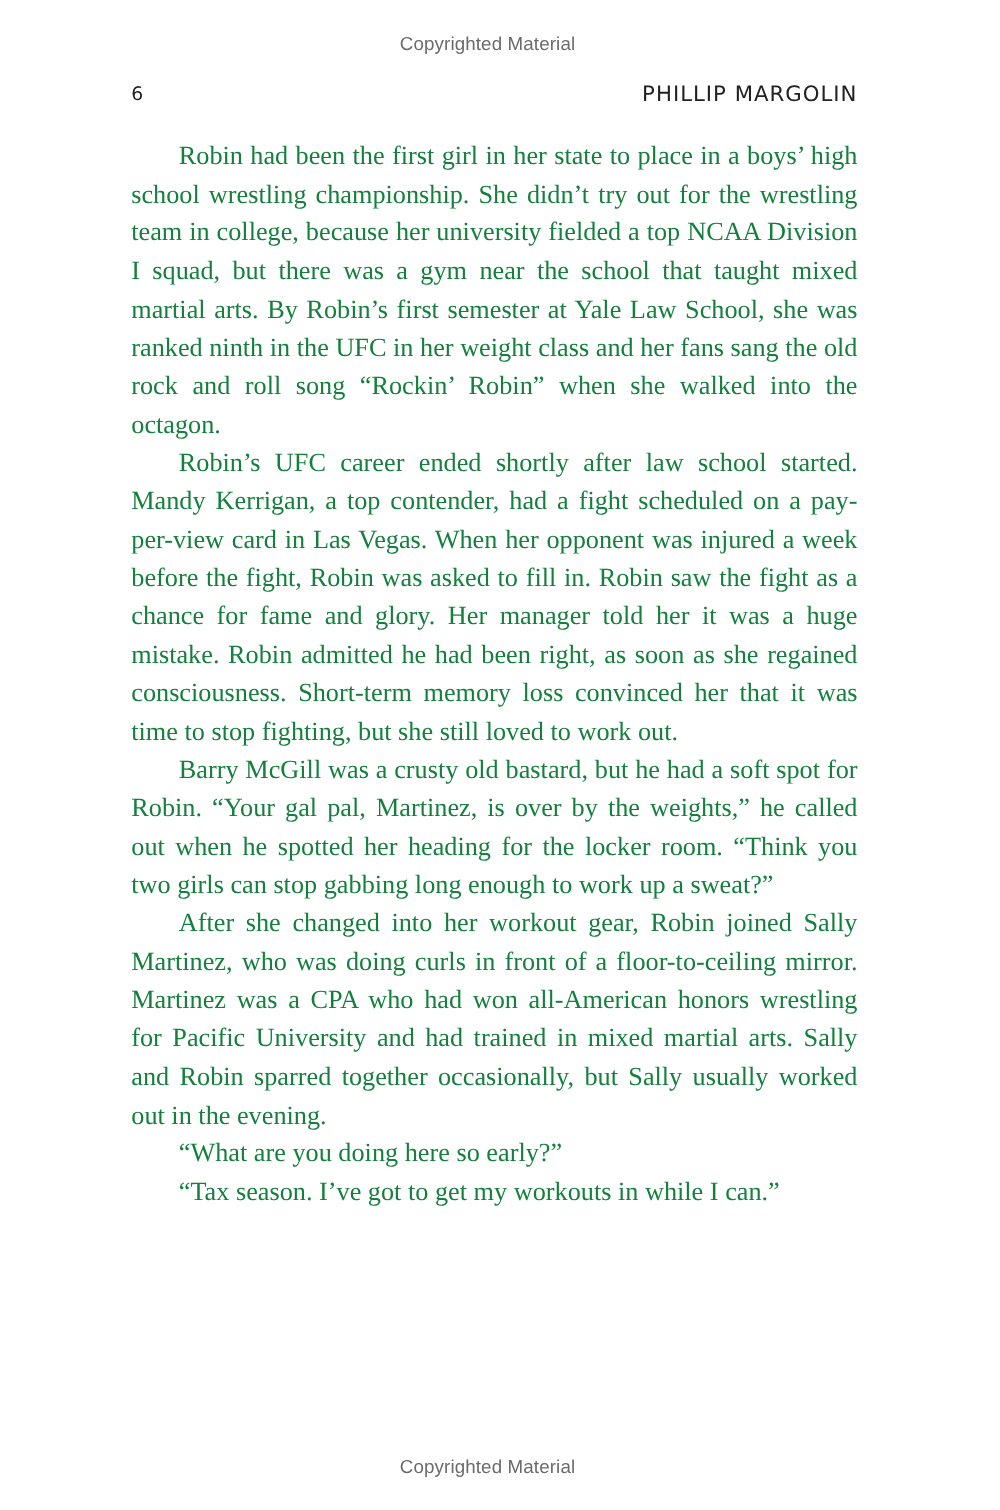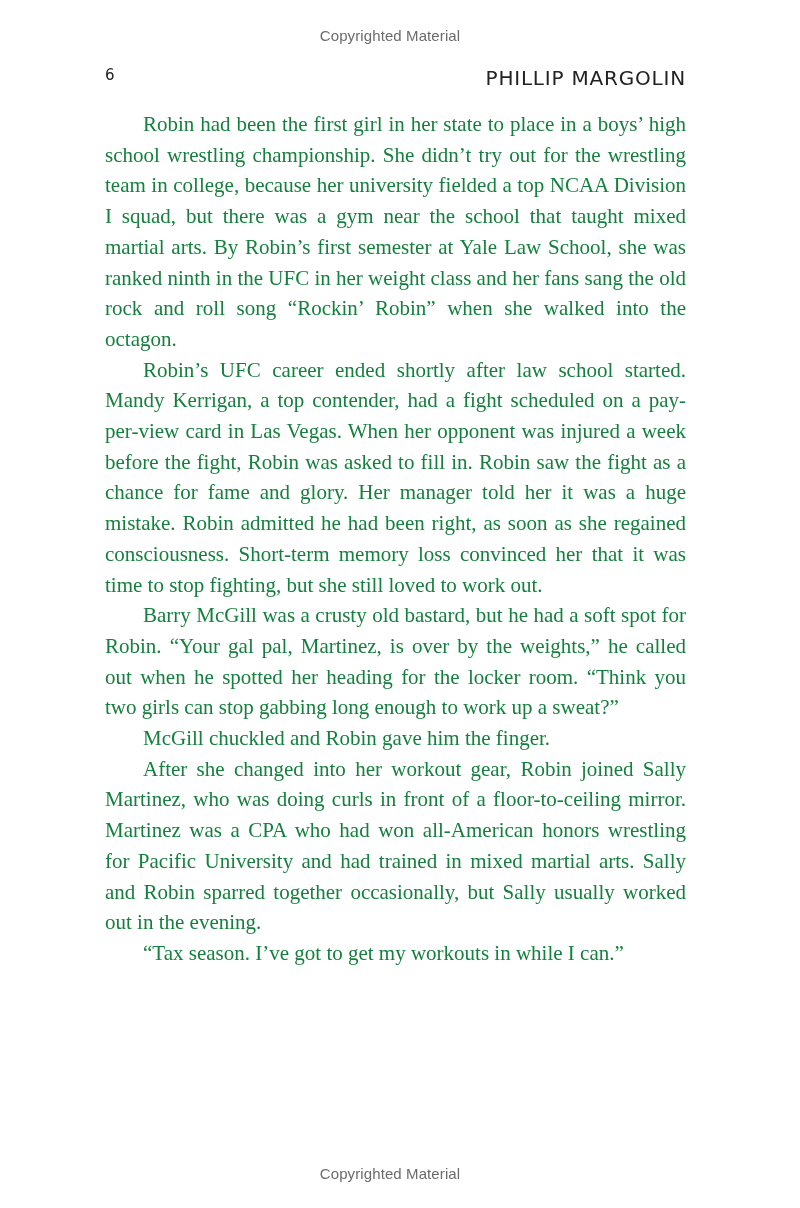--- a/index.html
+++ b/index.html
@@ -40,21 +40,21 @@
     .running-head .page-number {
       position: absolute;
       left: 0;
       top: 0;
     }
     .running-head .author {
       position: absolute;
       right: 0;
       top: 0;
       letter-spacing: 0.8px;
-      font-size: 20px;
+      font-size: 17px;
     }
 
     .body-text {
       position: absolute;
       top: 109px;
       left: 105px;
       width: 581px;
       font-family: Liberation Serif, serif;
       font-size: 21px;
       line-height: 30.7px;
@@ -78,18 +78,18 @@
 
 <div class="running-head">
   <span class="page-number">6</span>
   <span class="author">PHILLIP MARGOLIN</span>
 </div>
 
 <div class="body-text">
   <p>Robin had been the first girl in her state to place in a boys’ high school wrestling championship. She didn’t try out for the wrestling team in college, because her university fielded a top NCAA Division I squad, but there was a gym near the school that taught mixed martial arts. By Robin’s first semester at Yale Law School, she was ranked ninth in the UFC in her weight class and her fans sang the old rock and roll song “Rockin’ Robin” when she walked into the octagon.</p>
   <p>Robin’s UFC career ended shortly after law school started. Mandy Kerrigan, a top contender, had a fight scheduled on a pay-per-view card in Las Vegas. When her opponent was injured a week before the fight, Robin was asked to fill in. Robin saw the fight as a chance for fame and glory. Her manager told her it was a huge mistake. Robin admitted he had been right, as soon as she regained consciousness. Short-term memory loss convinced her that it was time to stop fighting, but she still loved to work out.</p>
   <p>Barry McGill was a crusty old bastard, but he had a soft spot for Robin. “Your gal pal, Martinez, is over by the weights,” he called out when he spotted her heading for the locker room. “Think you two girls can stop gabbing long enough to work up a sweat?”</p>
-  <p class="last-line-left">McGill chuckled and Robin gave him the finger.</p>
   <p>After she changed into her workout gear, Robin joined Sally Martinez, who was doing curls in front of a floor-to-ceiling mirror. Martinez was a CPA who had won all-American honors wrestling for Pacific University and had trained in mixed martial arts. Sally and Robin sparred together occasionally, but Sally usually worked out in the evening.</p>
+  <p class="last-line-left">“What are you doing here so early?”</p>
   <p class="last-line-left">“Tax season. I’ve got to get my workouts in while I can.”</p>
 </div>
 
 <div class="watermark bottom">Copyrighted Material</div>
 
 </body></html>

